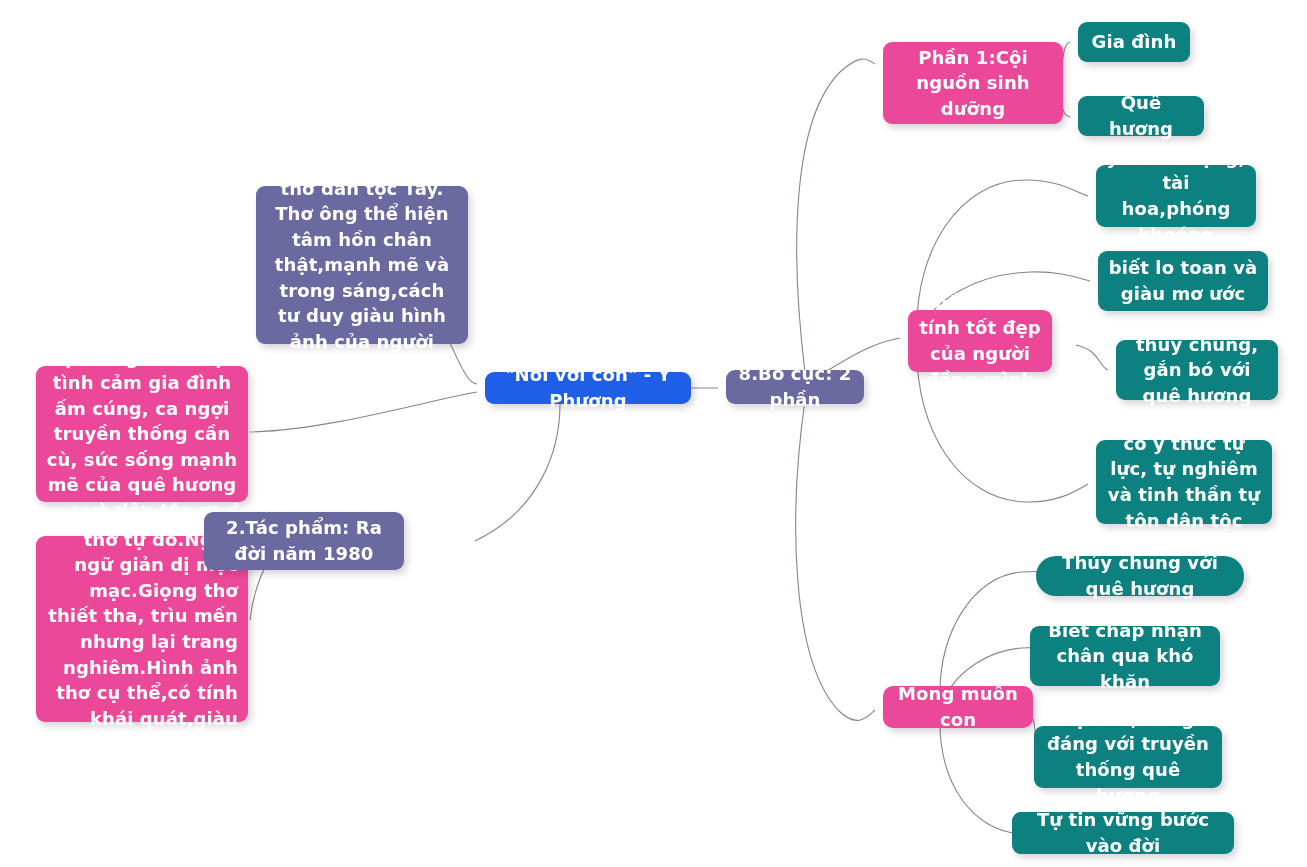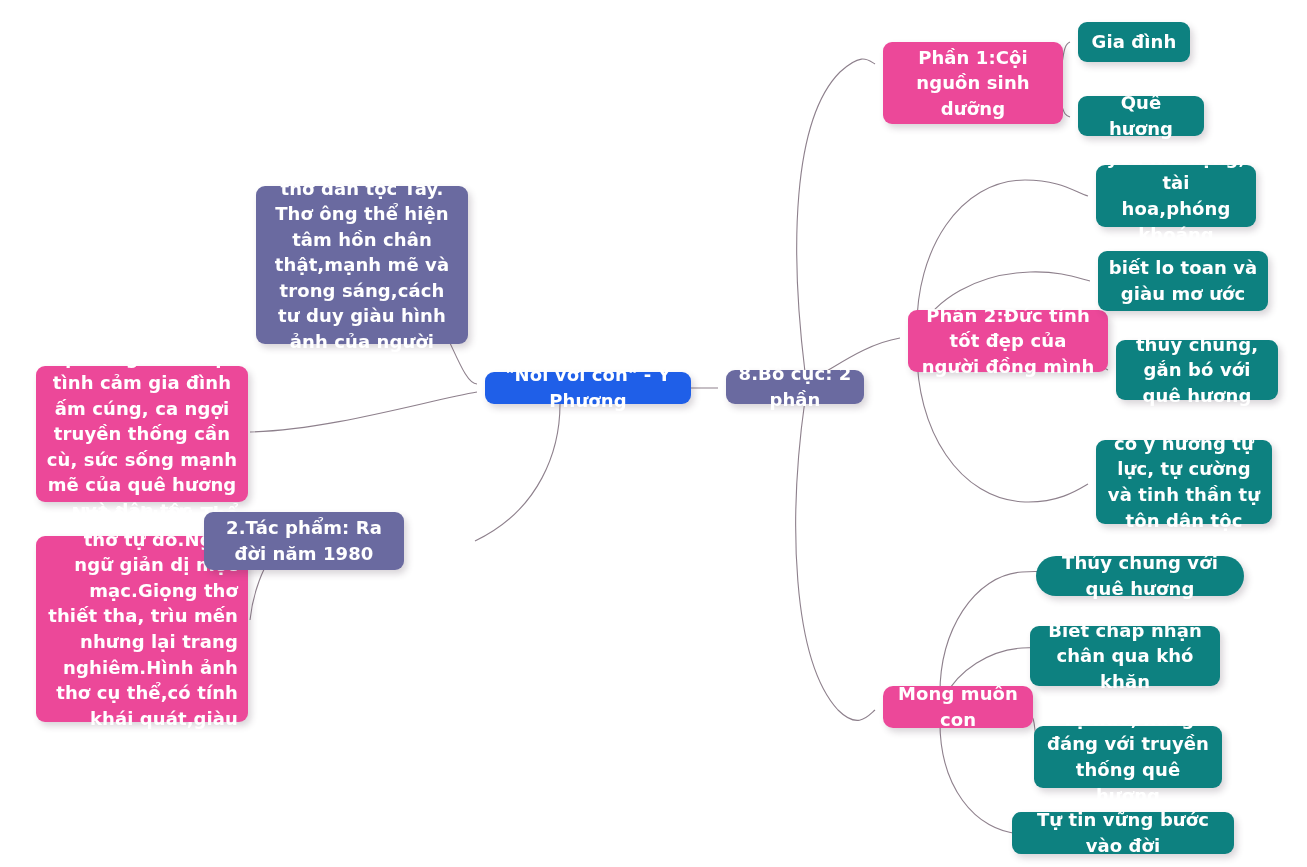--- a/index.html
+++ b/index.html
@@ -113,34 +113,34 @@
   <div class="node c-magenta fs13" style="left:875px; top:42px; width:180px; height:82px;">
     <span>Phần 1:Cội nguồn sinh dưỡng</span>
   </div>
   <div class="node c-teal fs13" style="left:1070px; top:22px; width:112px; height:40px;">
     <span>Gia đình</span>
   </div>
   <div class="node c-teal fs13" style="left:1070px; top:96px; width:126px; height:40px;">
     <span>Quê hương</span>
   </div>
 
-  <div class="node c-magenta fs13" style="left:900px; top:310px; width:200px; height:62px;">
+  <div class="node c-magenta fs13" style="left:900px; top:310px; width:144px; height:62px;">
     <span>Phần 2:Đức tính tốt đẹp của người đồng mình</span>
   </div>
   <div class="node c-teal fs13" style="left:1088px; top:165px; width:160px; height:62px;">
     <span>yêu lao động, tài hoa,phóng  khoáng</span>
   </div>
   <div class="node c-teal fs13" style="left:1090px; top:251px; width:170px; height:60px;">
     <span>biết lo toan và giàu mơ ước</span>
   </div>
   <div class="node c-teal fs13" style="left:1108px; top:340px; width:162px; height:60px;">
     <span>thủy chung, gắn bó với quê hương</span>
   </div>
   <div class="node c-teal fs13" style="left:1088px; top:440px; width:176px; height:84px;">
-    <span>có ý hương tự lực, tự cường và tinh thần tự tôn dân tộc</span>
+    <span>có ý thức tự lực, tự nghiêm và tinh thần tự tôn dân tộc</span>
   </div>
 
   <div class="node c-magenta fs13" style="left:875px; top:686px; width:150px; height:42px;border-radius:10px;">
     <span>Mong muốn con</span>
   </div>
   <div class="node c-teal fs13" style="left:1028px; top:556px; width:208px; height:40px;border-radius:20px;">
     <span>Thủy chung với quê hương</span>
   </div>
   <div class="node c-teal fs13" style="left:1022px; top:626px; width:190px; height:60px;">
     <span>Biết chấp nhận chân qua khó khăn</span>

